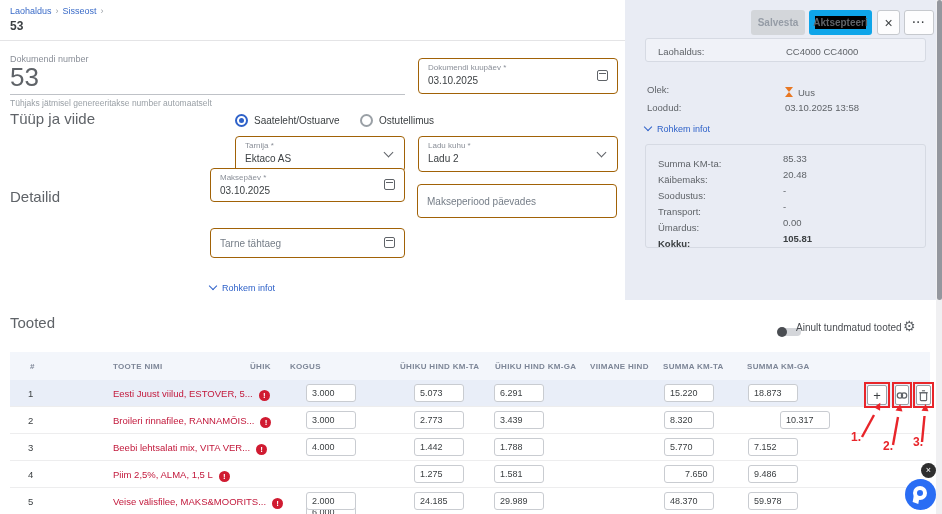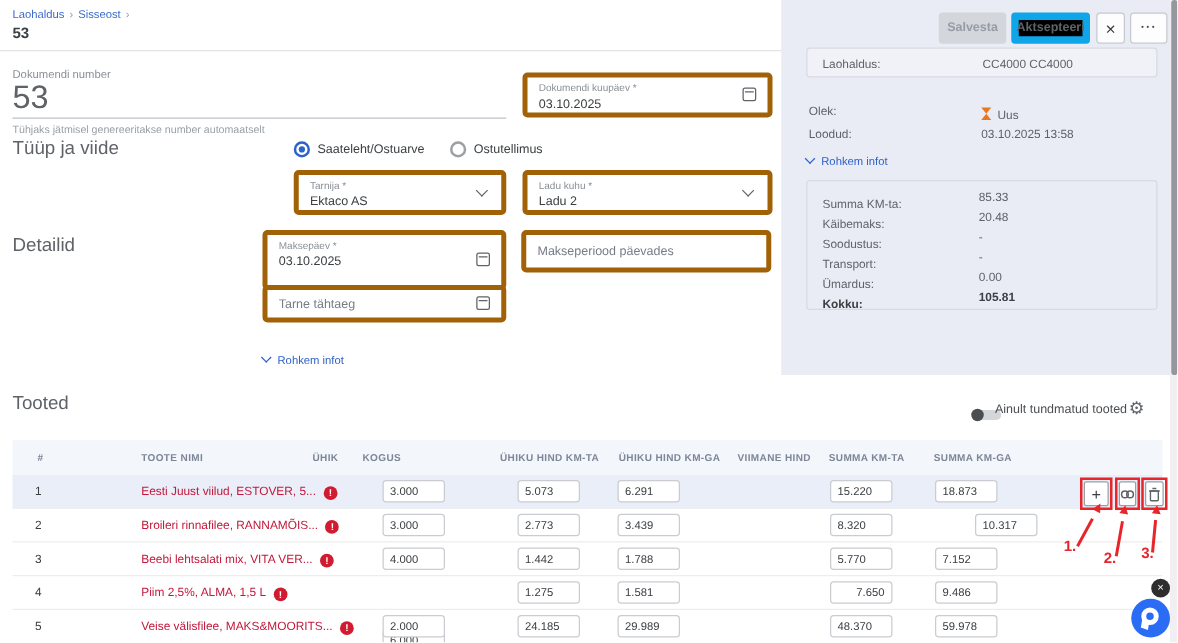--- a/index.html
+++ b/index.html
@@ -15,21 +15,21 @@
   .bc-cur{left:10px;top:19px;font-size:12px;font-weight:bold;color:#3c4043}
   .divider{left:0;top:40px;width:625px;height:1px;background:#e4e4e6}
 
   
   .small-lbl{font-size:9px;color:#8a8f98}
   .bignum{left:10px;top:62px;font-size:26px;font-weight:300;color:#5f6368}
   .underline{left:10px;top:94px;width:395px;height:1px;background:#bfc2c7}
   .help{left:10px;top:98px;font-size:8.5px;color:#9aa0a6}
   .sec-title{font-size:15px;color:#5f6368}
 
-  .field{position:absolute;border:4px solid #a16207;border-radius:4px;background:#fff;box-sizing:border-box}
+  .field{position:absolute;border:1px solid #a16207;border-radius:4px;background:#fff;box-sizing:border-box}
   .flabel{position:absolute;left:9px;top:4px;font-size:8px;color:#8a8f98;white-space:nowrap}
   .fvalue{position:absolute;left:9px;top:16px;font-size:10px;color:#3c4043;white-space:nowrap}
   .ph-input{position:absolute;left:2px;top:2px;right:24px;bottom:2px;border:none;outline:none;font-size:10px;color:#3c4043;padding:0 0 0 7px;background:transparent}
   .ph-input::placeholder{color:#757d87}
 
   .ical{position:absolute;right:9px;top:50%;margin-top:-6px;width:11px;height:11px;border:1.3px solid #5f6368;border-radius:2px;box-sizing:border-box}
   .ical::before{content:'';position:absolute;left:1px;right:1px;top:2px;border-top:1.3px solid #5f6368}
   .chev{position:absolute;right:12px;top:50%;margin-top:-5px;width:6px;height:6px;border-right:1.6px solid #5f6368;border-bottom:1.6px solid #5f6368;transform:rotate(45deg)}
 
   .radio{width:13px;height:13px;border-radius:50%;box-sizing:border-box;display:inline-block;vertical-align:middle;position:relative}
@@ -122,21 +122,21 @@
     <span class="fvalue">Ektaco AS</span>
     <span class="chev"></span>
   </div>
   <div class="field" style="left:418px;top:136px;width:200px;height:36px">
     <span class="flabel">Ladu kuhu *</span>
     <span class="fvalue">Ladu 2</span>
     <span class="chev"></span>
   </div>
 
   <div class="abs sec-title" style="left:10px;top:188px">Detailid</div>
-  <div class="field" style="left:210px;top:184px;width:195px;height:48px">
+  <div class="field" style="left:210px;top:168px;width:195px;height:34px">
     <span class="flabel">Maksepäev *</span>
     <span class="fvalue">03.10.2025</span>
     <span class="ical"></span>
   </div>
   <div class="field" style="left:210px;top:228px;width:195px;height:30px">
     <input class="ph-input" placeholder="Tarne tähtaeg" style="">
     <span class="ical"></span>
   </div>
   <div class="field" style="left:417px;top:184px;width:200px;height:34px">
     <input class="ph-input" placeholder="Makseperiood päevades" style="">

